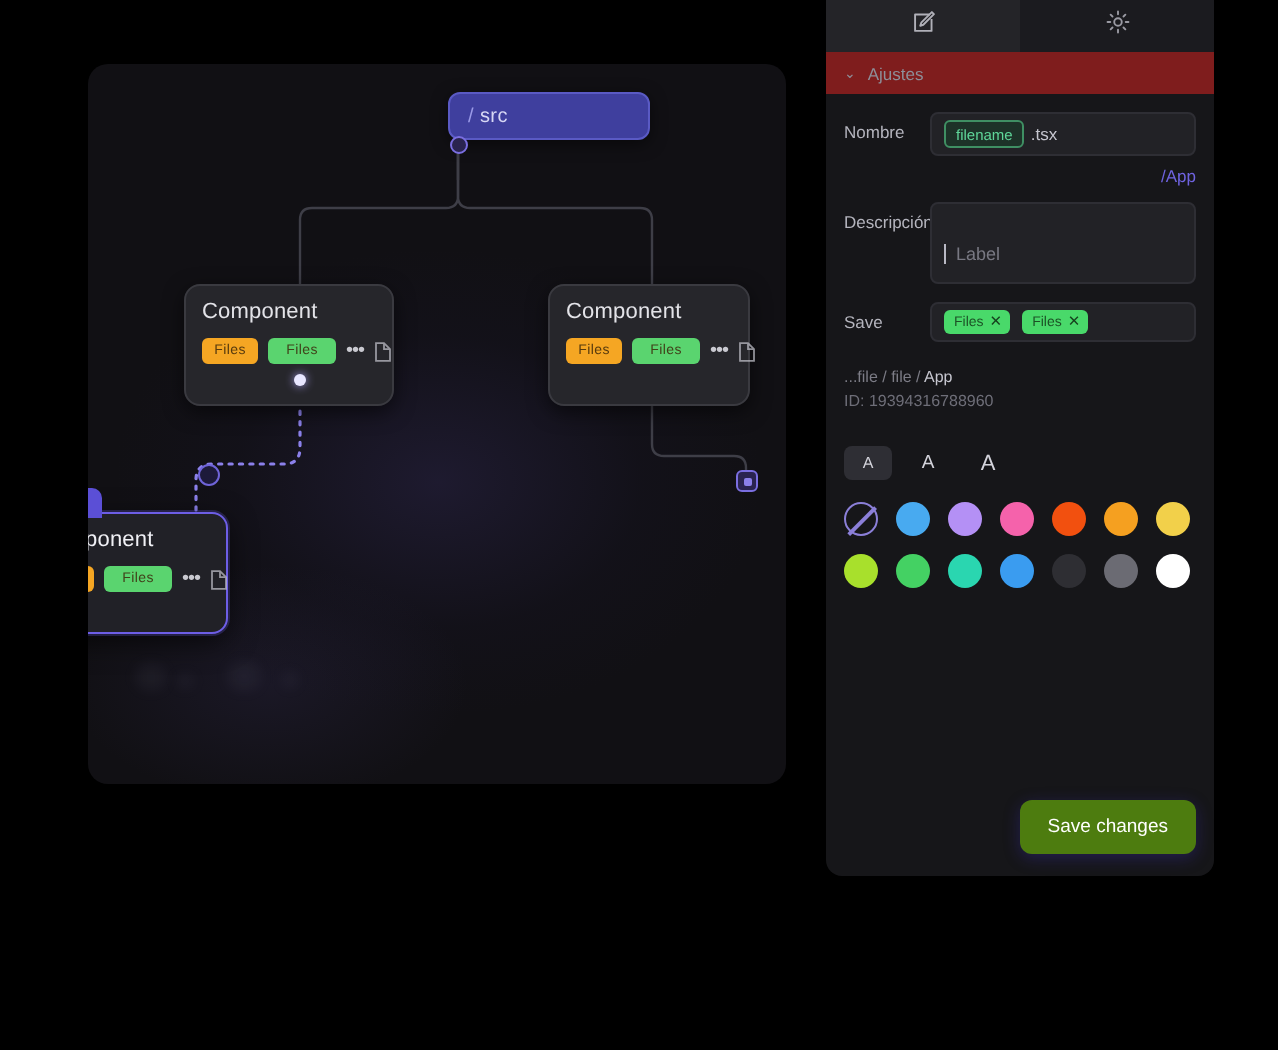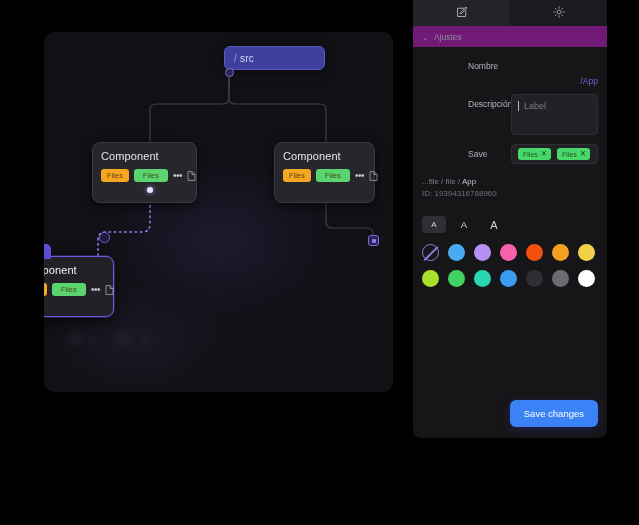--- a/index.html
+++ b/index.html
@@ -127,39 +127,39 @@
   .tab {
     flex: 1; display: flex; align-items: center; justify-content: center;
     background: #1b1b1f;
   }
   .tab.active { background: #242428; }
   .tab svg { opacity: .82; }
 
   .section-head {
     display: flex; align-items: center; gap: 6px;
     padding: 6px 9px 5px 9px;
-    background: #701a75;
+    background: #7f1d1d;
     color: #8e8e98; font-size: 8.5px; text-align: center;
   }
   .caret { font-size: 7px; color: #8e8e98; line-height: 1; }
 
   .panel-body { padding: 9px 9px 0 9px; }
-  .field { display: flex; align-items: flex-start; margin-bottom: 9px; margin-left: 46px; }
+  .field { display: flex; align-items: flex-start; margin-bottom: 9px; }
   .field-label {
     width: 43px; flex: none;
     color: #b4b4bd; font-size: 8.5px; padding-top: 5px;
   }
   .input-box {
     flex: 1; min-height: 20px;
     background: #222226; border: 1px solid #2e2e34;
     border-radius: 4px;
     display: flex; align-items: center; gap: 3px;
     padding: 3px 6px;
   }
-  .input-box.tall { min-height: 41px; align-items: flex-start; padding-top: 6px; }
+  .input-box.tall { min-height: 41px; align-items: flex-start; padding-top: 20px; }
   .filename-chip {
     background: #1d3228; border: 1px solid #3f8f63; border-radius: 3px;
     color: #5fd699; font-size: 7.5px; padding: 1.5px 5px;
   }
   .ext { color: #c6c6cf; font-size: 8.5px; }
   .placeholder { color: #787882; font-size: 9px; }
   .caret-bar {
     display:inline-block; width:1px; height:10px; background:#b9b9c4;
     margin-right:2px; vertical-align:-1px;
   }
@@ -200,21 +200,21 @@
     position: relative;
   }
   .swatch.none::after {
     content: ''; position: absolute; left: 50%; top: -1px;
     width: 1.8px; height: 19px; background: #8b7fd8;
     transform: translateX(-50%) rotate(45deg);
   }
 
   .save-wrap { position: absolute; right: 9px; bottom: 11px; }
   .save-btn {
-    background: #3b82f6; color: #ffffff;
+    background: #4d7c0f; color: #ffffff;
     border: none; border-radius: 6px;
     font-size: 9.5px; padding: 8px 14px;
     font-family: "Liberation Sans", sans-serif;
     box-shadow: 0 2px 8px rgba(60,50,180,.35);
   }
 </style>
 </head>
 <body>
 
 <div id="root">
@@ -327,20 +327,24 @@
 
     <div class="section-head">
       <span class="caret">⌄</span>
       <span>Ajustes</span>
     </div>
 
     <div class="panel-body">
 
       <div class="field">
         <div class="field-label">Nombre</div>
+        <div class="input-box">
+          <span class="filename-chip">filename</span>
+          <span class="ext">.tsx</span>
+        </div>
       </div>
 
       <div class="app-link">/App</div>
 
       <div class="field">
         <div class="field-label">Descripción</div>
         <div class="input-box tall">
           <span class="caret-bar"></span>
             <span class="placeholder">Label</span>
         </div>

